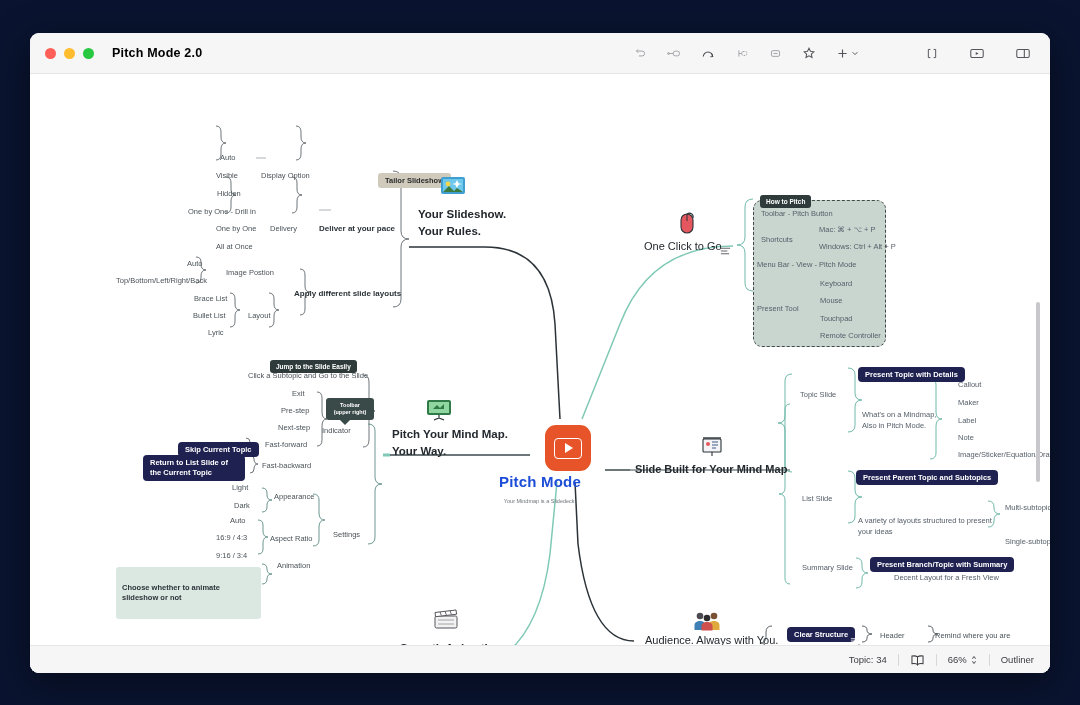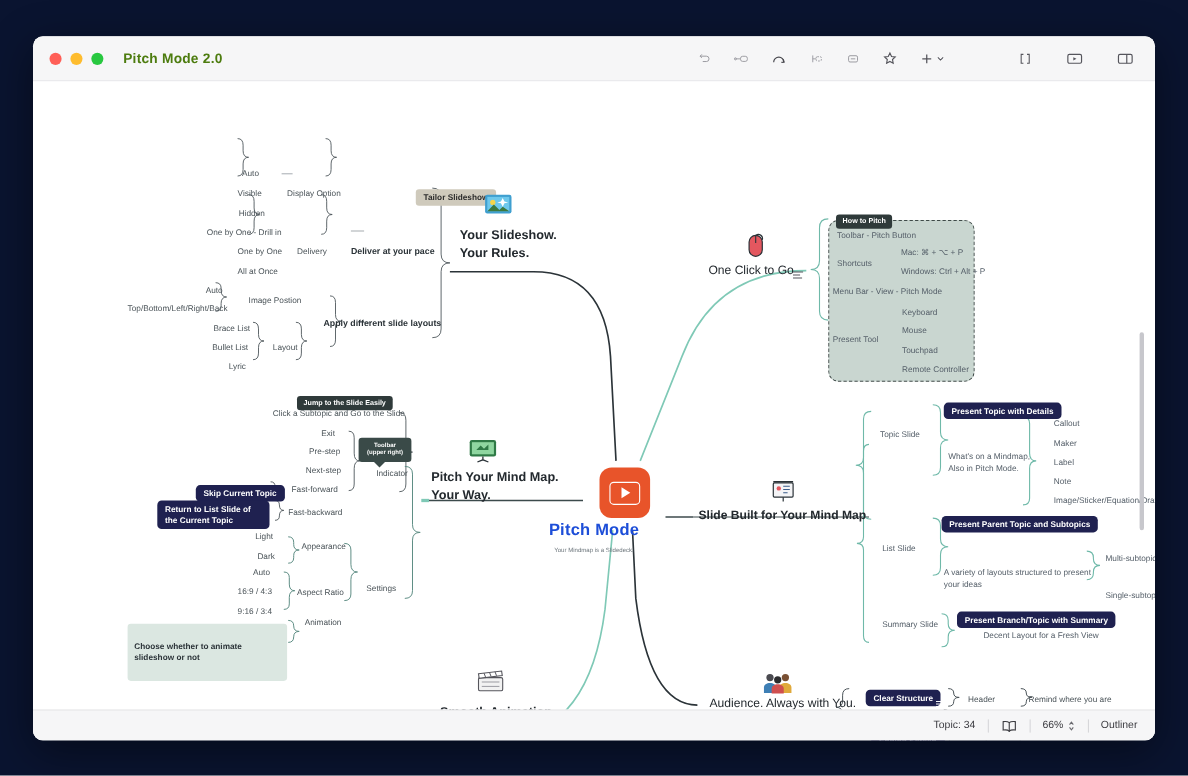--- a/index.html
+++ b/index.html
@@ -19,21 +19,21 @@
     position:relative;height:40px;background:#f6f6f7;
     border-bottom:1px solid #e6e6e8;
     display:flex;align-items:center;
   }
   .traffic{display:flex;gap:8px;margin-left:15px;}
   .dot{width:11px;height:11px;border-radius:50%;}
   .dot.r{background:#ff5f57;}
   .dot.y{background:#febc2e;}
   .dot.g{background:#28c840;}
   .win-title{
-    margin-left:18px;font-size:12.5px;font-weight:bold;color:#4d7c0f;
+    margin-left:18px;font-size:12.5px;font-weight:bold;color:#000000;
     letter-spacing:.2px;
   }
   .tb-icons{position:absolute;left:604px;top:0;height:40px;display:flex;align-items:center;gap:20px;}
   .tb-icons2{position:absolute;left:895px;top:0;height:40px;display:flex;align-items:center;gap:30px;}
   .ticon{color:#9a9aa0;display:flex;align-items:center;}
   .ticon svg{display:block;}
   .plus-wrap{display:flex;align-items:center;gap:2px;color:#6b6b70;}
   
   .canvas{
     position:relative;width:1020px;height:600px;background:#ffffff;overflow:hidden;
@@ -332,21 +332,21 @@
     <div class="node t-plain" style="left:248px;top:349px;">Next-step</div>
     <div class="node t-plain" style="left:235px;top:366px;">Fast-forward</div>
     <div class="node t-plain" style="left:232px;top:387px;">Fast-backward</div>
 
     <div class="node" style="left:296px;top:324px;">
       <div class="tooltip">
         <div>Toolbar</div>
         <div>(upper right)</div>
       </div>
     </div>
-    <div class="node t-plain" style="left:312px;top:352px;text-align:right;">Indicator</div>
+    <div class="node t-plain" style="left:292px;top:352px;text-align:right;">Indicator</div>
 
     <div class="node" style="left:148px;top:364px;">
       <span class="pill-dark">Skip Current Topic</span>
     </div>
     <div class="node" style="left:113px;top:381px;width:102px;">
       <span class="pill-dark" style="white-space:normal;line-height:1.35;display:block;">Return to List Slide of the Current Topic</span>
     </div>
 
     <div class="node t-plain" style="left:202px;top:409px;">Light</div>
     <div class="node t-plain" style="left:204px;top:427px;">Dark</div>

